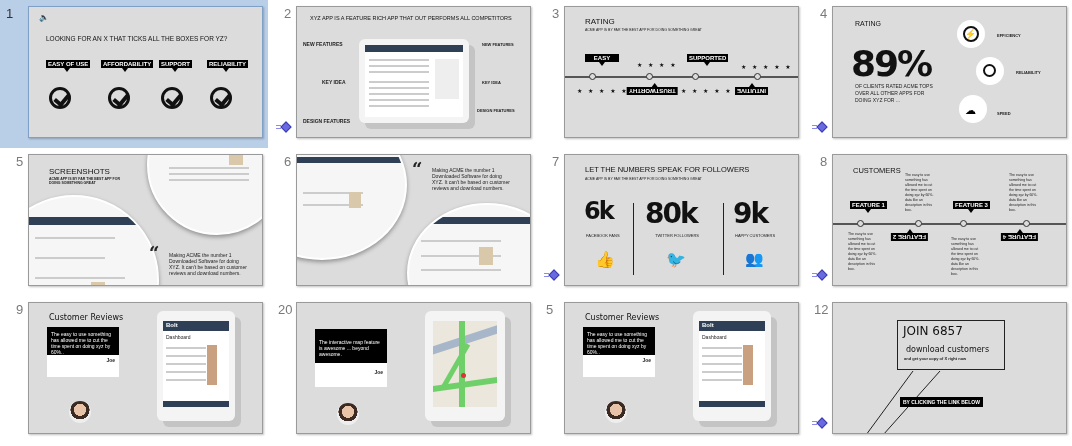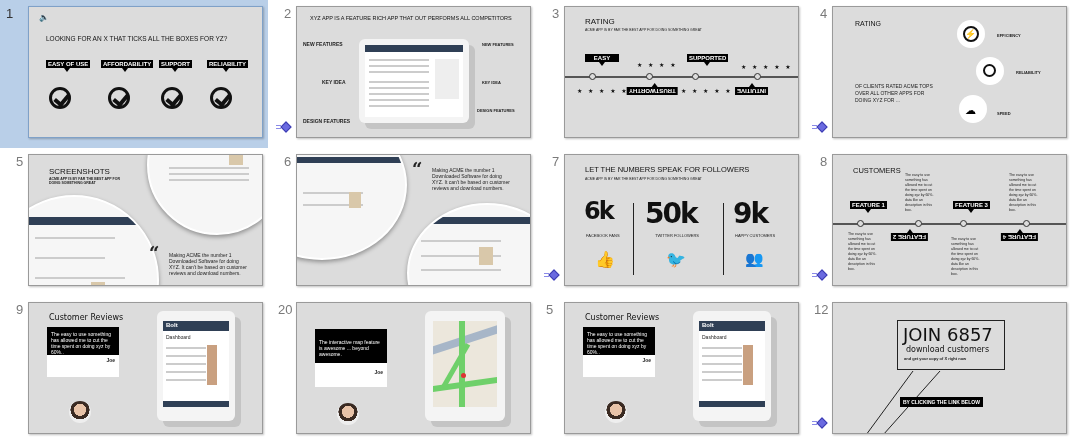--- a/index.html
+++ b/index.html
@@ -110,20 +110,21 @@
 
 <div class="cell" style="left:804px;top:0">
   <span class="num" style="left:16px">4</span>
   <div class="trans" style="left:8px">
       <div class="ln" style="top:3px"></div>
       <div class="ln" style="top:6px"></div>
       <div class="dia"></div>
     </div>
   <div class="slide">
     <span class="t" style="left:22px;top:13px;font-size:7px">RATING</span>
+    <span class="bignum" style="left:18px;top:36px;font-size:36px;letter-spacing:-2px">89%</span>
     <span class="qtext" style="left:22px;top:76px;width:80px;font-size:5px;line-height:7px">OF CLIENTS RATED ACME TOPS OVER ALL OTHER APPS FOR DOING XYZ FOR ...</span>
     <div class="circ" style="left:124px;top:13px;width:28px;height:28px">
         <div style="position:absolute;left:6px;top:6px;width:16px;height:16px;border:2px solid #111;border-radius:50%;font-size:9px;text-align:center;line-height:12px">⚡</div>
       </div>
     <span class="small" style="left:164px;top:26px;font-weight:bold">EFFICIENCY</span>
     <div class="circ" style="left:143px;top:50px;width:28px;height:28px">
         <div style="position:absolute;left:7px;top:7px;width:13px;height:13px;border:2px solid #111;border-radius:50%"></div>
       </div>
     <span class="small" style="left:183px;top:63px;font-weight:bold">RELIABILITY</span>
     <div class="circ" style="left:126px;top:88px;width:28px;height:28px">
@@ -184,21 +185,21 @@
       <div class="ln" style="top:6px"></div>
       <div class="dia"></div>
     </div>
   <div class="slide">
     <span class="t" style="left:20px;top:10px;font-size:7.5px">LET THE NUMBERS SPEAK FOR FOLLOWERS</span>
     <span class="small" style="left:20px;top:22px;font-size:3.5px">ACME APP IS BY FAR THE BEST APP FOR DOING SOMETHING GREAT</span>
     <span class="bignum" style="left:19px;top:42px;font-size:24px;letter-spacing:-2px">6k</span>
     <span class="small" style="left:21px;top:78px">FACEBOOK FANS</span>
     <span style="position:absolute;left:30px;top:95px;font-size:16px">👍</span>
     <div style="position:absolute;left:68px;top:48px;width:1px;height:72px;background:#222"></div>
-    <span class="bignum" style="left:80px;top:42px;font-size:28px;letter-spacing:-2px">50k</span>
+    <span class="bignum" style="left:80px;top:42px;font-size:28px;letter-spacing:-2px">80k</span>
     <span class="small" style="left:90px;top:78px">TWITTER FOLLOWERS</span>
     <span style="position:absolute;left:101px;top:95px;font-size:16px;color:#111">🐦</span>
     <div style="position:absolute;left:158px;top:48px;width:1px;height:72px;background:#222"></div>
     <span class="bignum" style="left:168px;top:42px;font-size:28px;letter-spacing:-2px">9k</span>
     <span class="small" style="left:170px;top:78px">HAPPY CUSTOMERS</span>
     <span style="position:absolute;left:180px;top:95px;font-size:15px">👥</span>
   </div>
 </div>
 
 <div class="cell" style="left:804px;top:148px">
@@ -304,19 +305,19 @@
       <div class="ln" style="top:3px"></div>
       <div class="ln" style="top:6px"></div>
       <div class="dia"></div>
     </div>
   <div class="slide">
     <svg style="position:absolute;left:0;top:0" width="235" height="132">
       <line x1="80" y1="68" x2="33" y2="132" stroke="#222" stroke-width="1"></line>
       <line x1="107" y1="68" x2="50" y2="132" stroke="#222" stroke-width="1"></line>
     </svg>
     <div style="position:absolute;left:64px;top:17px;width:108px;height:50px;border:1.5px solid #222;background:#dcdcdc">
-      <span class="t" style="left:5px;top:3px;font-size:18px;font-family:'DejaVu Sans',sans-serif">JOIN 6857</span>
+      <span class="t" style="left:5px;top:3px;font-size:12px;font-family:'DejaVu Sans',sans-serif">JOIN 6857</span>
       <span class="t" style="left:8px;top:24px;font-size:8px;font-weight:normal;font-family:'DejaVu Sans',sans-serif">download customers</span>
       <span class="small" style="left:6px;top:35px;font-size:4px;font-weight:bold">and get your copy of X right now</span>
     </div>
     <span style="position:absolute;left:67px;top:94px;background:#000;color:#fff;font-size:5px;font-weight:bold;padding:2px 3px;white-space:nowrap">BY CLICKING THE LINK BELOW</span>
   </div>
 </div>
 
 </body></html>

